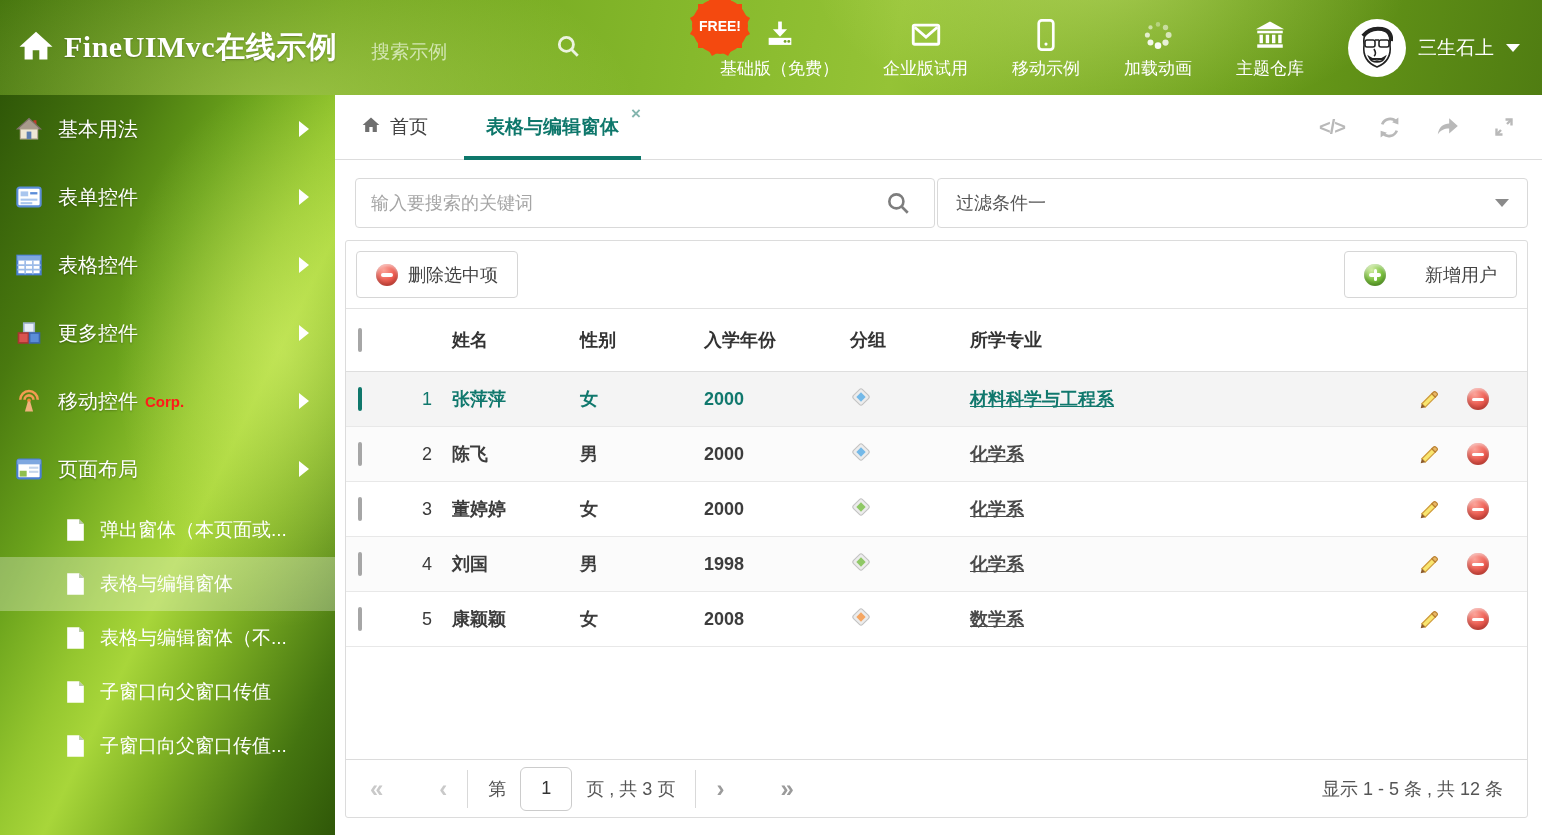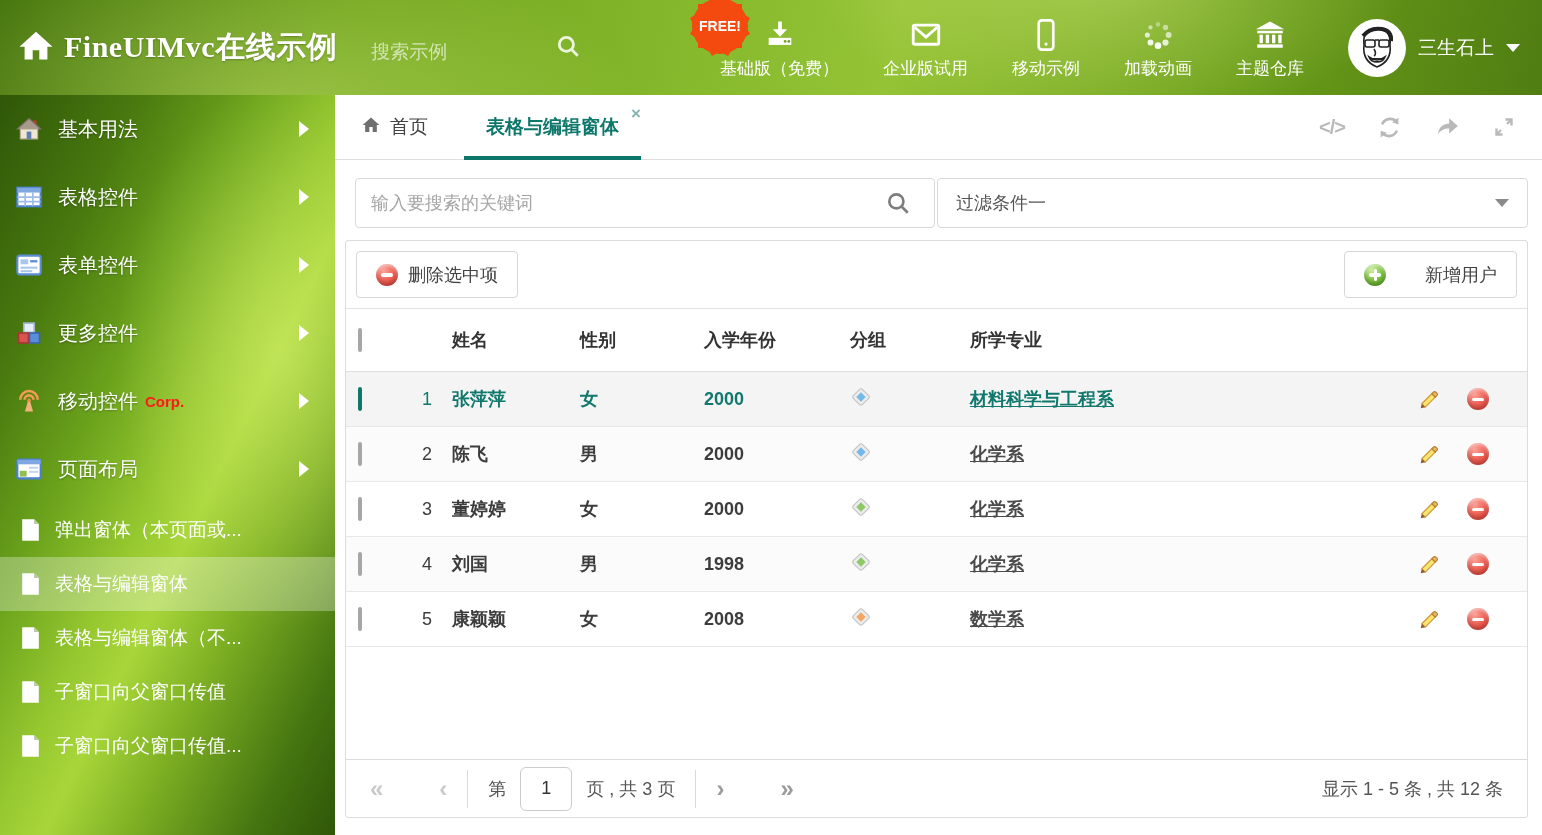--- a/index.html
+++ b/index.html
@@ -44,21 +44,21 @@
       linear-gradient(116deg,#2f5708 0%,#49790f 20%,#6ba31c 36%,#95c72f 50%,#a8d63a 58%,#7fb124 70%,#447410 88%,#2f5708 100%); }
   .side-item { height:68px; display:flex; align-items:center; padding:0 26px 0 14px;
     color:#fff; font-size:20px; cursor:pointer; }
   .side-item .micon { width:30px; height:30px; margin-right:14px; flex:none; display:flex; align-items:center; justify-content:center;}
   .side-item .lbl { text-shadow:0 1px 2px rgba(0,0,0,.3); white-space:nowrap;}
   .corp { color:#ff1a1a; font-size:15px; margin-left:7px; text-shadow:none; font-weight:bold;}
   .tri-right { width:0; height:0; margin-left:auto; border-top:8px solid transparent;
     border-bottom:8px solid transparent; border-left:10px solid #fff; }
   .tri-down { width:0; height:0; margin-left:auto; border-left:8px solid transparent;
     border-right:8px solid transparent; border-top:10px solid #fff; }
-  .side-sub-item { height:54px; display:flex; align-items:center; padding:0 10px 0 21px;
+  .side-sub-item { height:54px; display:flex; align-items:center; padding:0 10px 0 66px;
     color:#fff; font-size:19px; cursor:pointer; white-space:nowrap; }
   .side-sub-item .picon { margin-right:15px; flex:none; display:flex; }
   .side-sub-item.selected { background:rgba(255,255,255,.30); }
 
   
   .main { margin-left:335px; height:740px; display:flex; flex-direction:column; background:#fff; }
   .tabbar { height:65px; flex:none; display:flex; align-items:stretch; border-bottom:1px solid #ddd; padding-left:12px; }
   .tab { display:flex; align-items:center; gap:9px; padding:0 14px; font-size:19px; color:#444; cursor:pointer; position:relative;}
   .tab.active { margin-left:22px; padding:0 22px; color:#0e776b; font-weight:bold; }
   .tab.active::after { content:""; position:absolute; left:0; right:0; bottom:-1px; height:4px; background:#0e776b; }
@@ -241,39 +241,39 @@
         <rect x="4.6" y="12" width="14.8" height="8.5" fill="#efe7d4" stroke="#b9ad98" stroke-width="1"></rect>
         <rect x="10" y="14.2" width="4" height="6.3" fill="#5e7fb2"></rect>
         </svg>
     </span>
     <span class="lbl">基本用法</span>
     <span class="tri-right"></span>
   </div>
   <div class="side-item">
     <span class="micon">
       <svg width="28" height="28" viewBox="0 0 24 24">
-        <rect x="2" y="4" width="20" height="16" fill="#fff" stroke="#4a7fd4" stroke-width="1.8"></rect>
-        <rect x="2" y="4" width="20" height="4.2" fill="#7fa8e0"></rect>
-        <path d="M8.7 8.2 V20 M15.3 8.2 V20 M2 12.1 H22 M2 16 H22" stroke="#9cbbe8" stroke-width="1.4"></path>
-        </svg>
-    </span>
-    <span class="lbl">表格控件</span>
-    <span class="tri-right"></span>
-  </div>
-  <div class="side-item">
-    <span class="micon">
-      <svg width="28" height="28" viewBox="0 0 24 24">
         <rect x="2" y="4" width="20" height="16" rx="2" fill="#fff" stroke="#5b8dd9" stroke-width="1.8"></rect>
         <rect x="4.8" y="7.2" width="6.5" height="4.2" fill="#a9c6ee"></rect>
         <rect x="13" y="7.8" width="6.2" height="2" fill="#5b8dd9"></rect>
         <rect x="4.8" y="13.4" width="14.4" height="1.8" fill="#a9c6ee"></rect>
         <rect x="4.8" y="16.4" width="10" height="1.8" fill="#a9c6ee"></rect>
         </svg>
     </span>
     <span class="lbl">表单控件</span>
+    <span class="tri-right"></span>
+  </div>
+  <div class="side-item">
+    <span class="micon">
+      <svg width="28" height="28" viewBox="0 0 24 24">
+        <rect x="2" y="4" width="20" height="16" fill="#fff" stroke="#4a7fd4" stroke-width="1.8"></rect>
+        <rect x="2" y="4" width="20" height="4.2" fill="#7fa8e0"></rect>
+        <path d="M8.7 8.2 V20 M15.3 8.2 V20 M2 12.1 H22 M2 16 H22" stroke="#9cbbe8" stroke-width="1.4"></path>
+        </svg>
+    </span>
+    <span class="lbl">表格控件</span>
     <span class="tri-right"></span>
   </div>
   <div class="side-item">
     <span class="micon">
       <svg width="28" height="28" viewBox="0 0 24 24">
         <rect x="7.5" y="3.5" width="9" height="8" fill="#e8eef7" stroke="#9fb2cc" stroke-width="1.4"></rect>
         <rect x="3" y="12" width="8.5" height="8.5" fill="#d9534f" stroke="#a93632" stroke-width="1.4"></rect>
         <rect x="12.5" y="12" width="8.5" height="8.5" fill="#5b8dd9" stroke="#3a66ad" stroke-width="1.4"></rect>
         </svg>
     </span>

